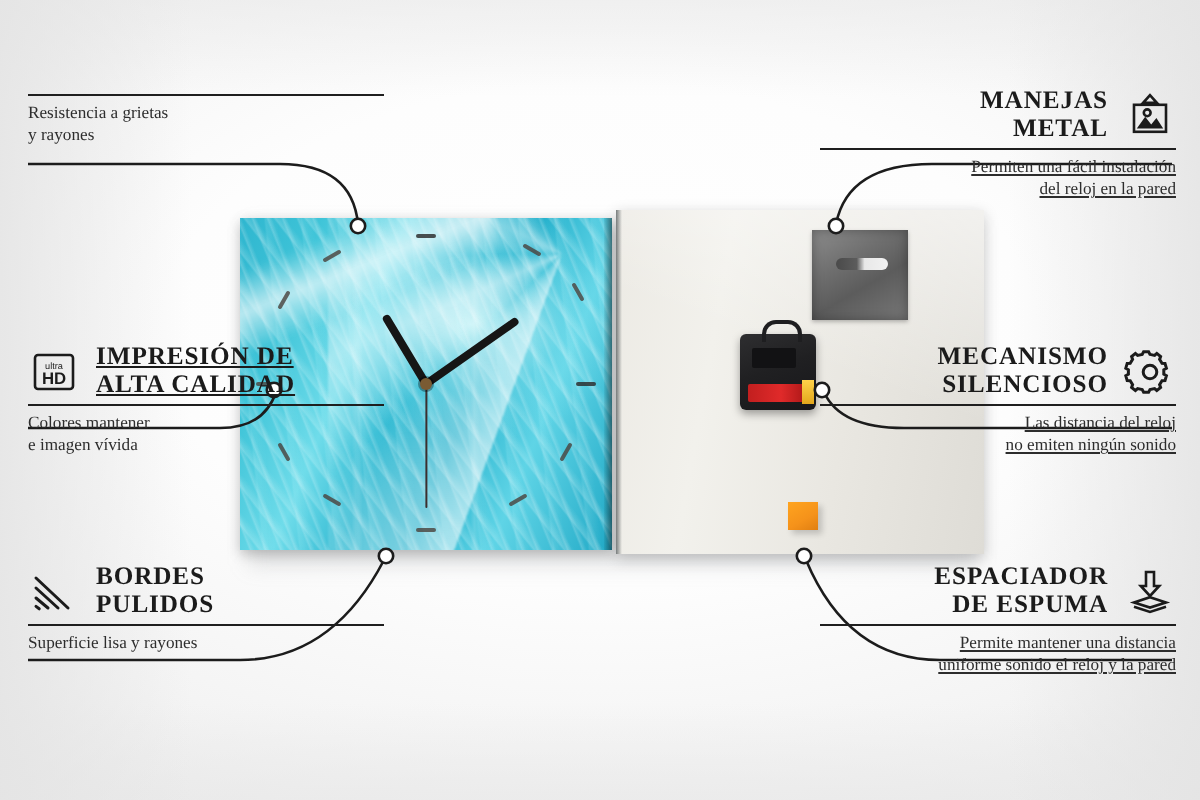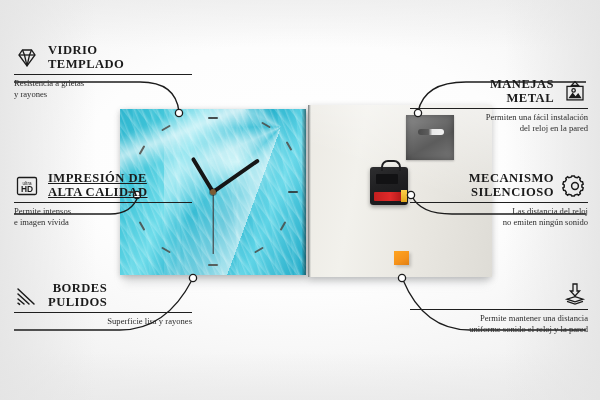--- a/index.html
+++ b/index.html
@@ -144,30 +144,30 @@
     letter-spacing:.45px; color:#1b1b1b; text-transform:uppercase;
     white-space:nowrap;
   }
   .callout.right .title{ text-align:right; }
   .callout .rule{ height:1px; background:#1f1f1f; margin-top:3px; }
   .callout .desc{
     font-family:"Liberation Serif", serif;
     font-size:8.6px; line-height:11px; color:#2d2d2d; margin-top:3px;
     white-space:pre-line;
   }
-  .callout.right .desc{ text-align:right; }
+  .callout.right .desc{ text-align:right;text-decoration:underline; }
 
   .ico{ width:26px; height:24px; flex:0 0 26px; display:block; }
   .ico svg{ display:block; width:26px; height:24px; }
 
   
   #c-vidrio      { left:14px;  top:44px;  width:178px; }
   #c-impresion   { left:14px;  top:172px; width:178px; }
-  #c-bordes      { left:14px;  top:282px; width:178px;text-align:right; }
-  #c-manejas     { left:410px; top:44px;  width:178px;margin-top:34px; }
+  #c-bordes      { left:14px;  top:282px; width:178px; }
+  #c-manejas     { left:410px; top:44px;  width:178px; }
   #c-mecanismo   { left:410px; top:172px; width:178px; }
   #c-espaciador  { left:410px; top:282px; width:178px; }
 </style>
 </head>
 <body>
 
 <div id="stage">
 
   <div id="product">
     <div class="panel-shadow"></div>
@@ -237,53 +237,39 @@
       <circle cx="179" cy="113" r="3.6"></circle>
       <circle cx="137" cy="195" r="3.6"></circle>
       <circle cx="193" cy="278" r="3.6"></circle>
       <circle cx="418" cy="113" r="3.6"></circle>
       <circle cx="411" cy="195" r="3.6"></circle>
       <circle cx="402" cy="278" r="3.6"></circle>
     </g>
   </svg>
 
   <div class="callout left" id="c-vidrio">
-    <div class="head">
-      <span class="ico">
-        <svg viewBox="0 0 26 24">
-            <g fill="none" stroke="#1b1b1b" stroke-width="1.3">
-          <path d="M5 9 L13 20 L21 9 L17.5 4 L8.5 4 Z"></path>
-          <path d="M5 9 H21"></path>
-              <path d="M8.5 4 L10.5 9 L13 20"></path>
-              <path d="M17.5 4 L15.5 9 L13 20"></path>
-        </g>
-          </svg>
-      </span>
-      <span class="title" style="white-space: pre-line;">VIDRIO
-TEMPLADO</span>
-    </div>
     <div class="rule"></div>
     <div class="desc">Resistencia a grietas
 y rayones</div>
   </div>
 
   <div class="callout left" id="c-impresion">
     <div class="head">
       <span class="ico">
         <svg viewBox="0 0 26 24">
           <rect x="3.5" y="3.5" width="19" height="17" rx="1.5" fill="none" stroke="#1b1b1b" stroke-width="1.3"></rect>
           <text x="13" y="10.6" font-family="Liberation Sans, sans-serif" font-size="4.6" text-anchor="middle" fill="#1b1b1b">ultra</text>
           <text x="13" y="18.2" font-family="Liberation Sans, sans-serif" font-size="8.4" font-weight="bold" text-anchor="middle" fill="#1b1b1b">HD</text>
         </svg>
       </span>
       <span class="title" style="white-space: pre-line; text-decoration: underline;">IMPRESIÓN DE
 ALTA CALIDAD</span>
     </div>
     <div class="rule"></div>
-    <div class="desc">Permite intensos
+    <div class="desc">Colores mantener
 e imagen vívida</div>
   </div>
 
   <div class="callout left" id="c-bordes">
     <div class="head">
       <span class="ico">
         <svg viewBox="0 0 26 24">
             <g stroke="#1b1b1b" stroke-width="1.5" stroke-linecap="round">
           <path d="M4 5 L20 20"></path>
               <path d="M4 10 L15 20"></path>
@@ -332,20 +318,22 @@
           </svg>
       </span>
     </div>
     <div class="rule"></div>
     <div class="desc">Las distancia del reloj
 no emiten ningún sonido</div>
   </div>
 
   <div class="callout right" id="c-espaciador">
     <div class="head">
+      <span class="title" style="white-space: pre-line;">ESPACIADOR
+DE ESPUMA</span>
       <span class="ico">
         <svg viewBox="0 0 26 24">
             <g fill="none" stroke="#1b1b1b" stroke-width="1.3">
           <path d="M11 2 h4 v7 h2.6 L13 14 L8.4 9 H11 Z"></path>
           <path d="M13 14.6 L21 17.2 L13 19.8 L5 17.2 Z"></path>
           <path d="M5 19.4 L13 22 L21 19.4"></path>
         </g>
           </svg>
       </span>
     </div>

